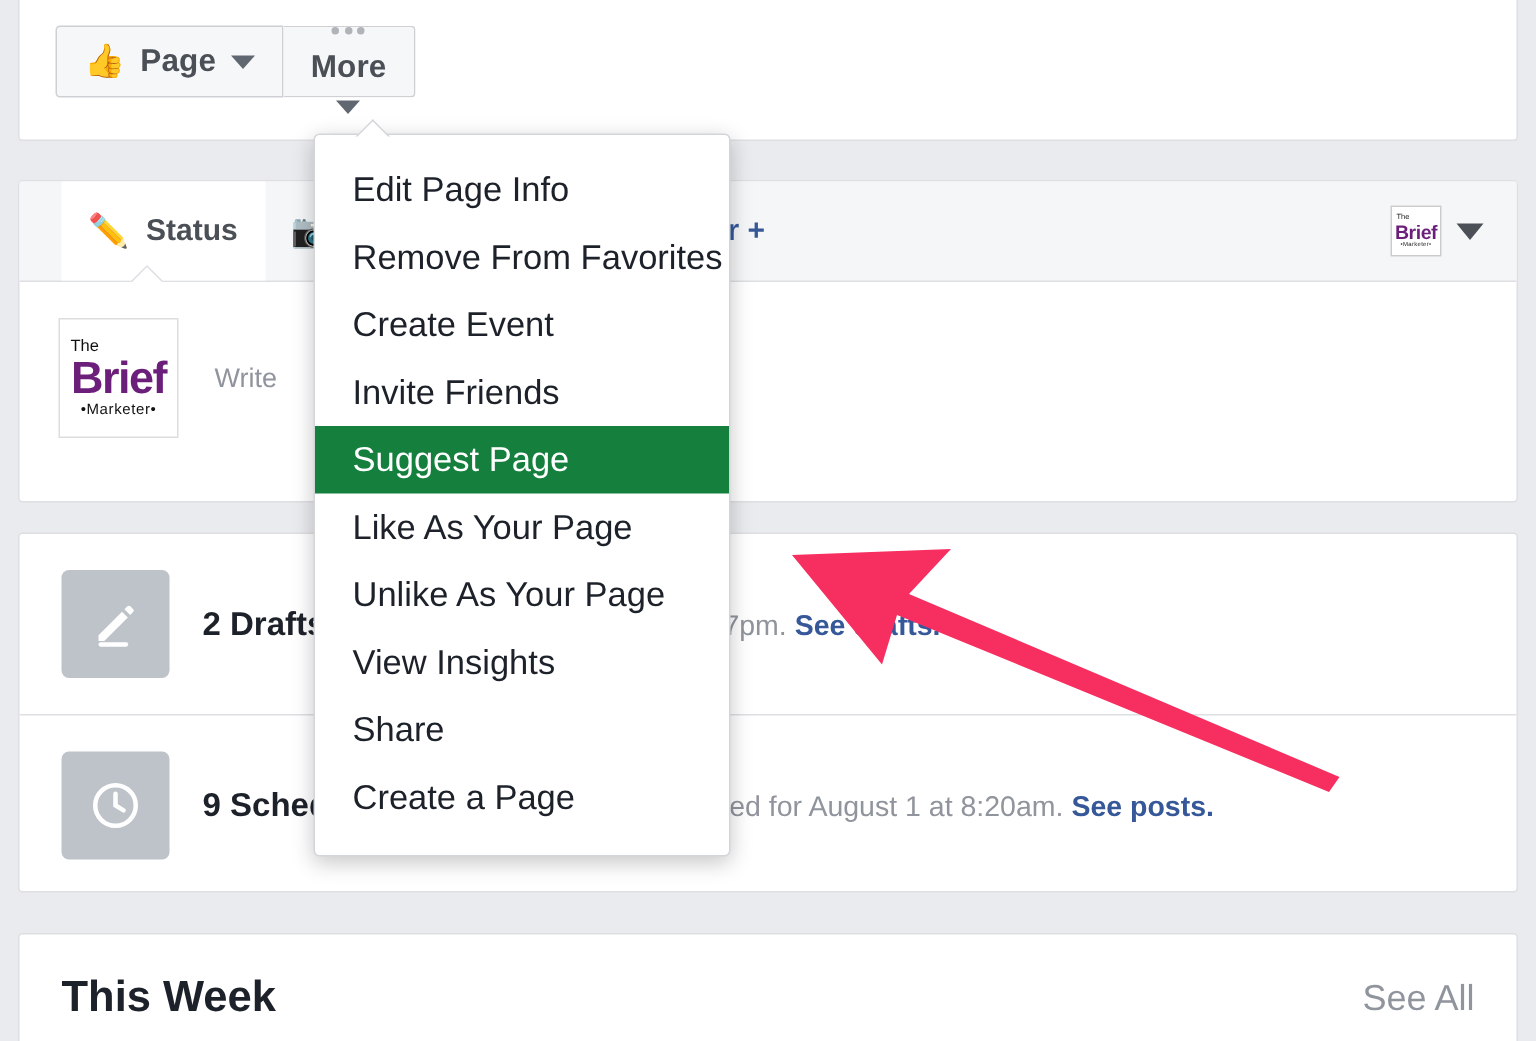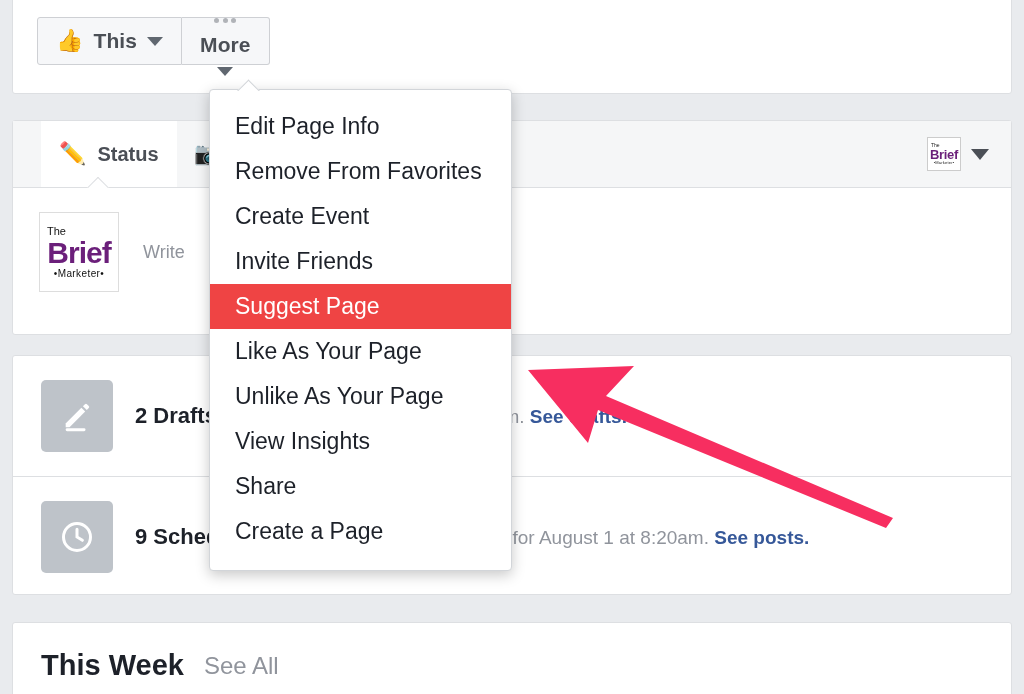--- a/index.html
+++ b/index.html
@@ -108,27 +108,27 @@
   .task-icon {
     width: 72px; height: 72px; background: #bec3c9; border-radius: 5px;
     display: flex; align-items: center; justify-content: center; flex: 0 0 auto;
   }
   .task-text .t-title { font-size: 22px; font-weight: bold; color: #1d2129; margin-bottom: 6px; }
   .task-text .t-sub { font-size: 19px; color: #90949c; }
   .task-text .t-sub a { color: #365899; font-weight: bold; text-decoration: none; }
 
   
   #week-card { left: 12px; top: 622px; width: 1000px; height: 130px; }
-  .week-head { display: flex; align-items: center; justify-content: flex-start; padding: 26px 28px 0 28px; gap: 20px; }
+  .week-head { display: flex; align-items: center; justify-content: space-between; padding: 26px 28px 0 28px; }
   .week-title { font-size: 29px; font-weight: bold; color: #1d2129; }
   .week-seeall { font-size: 24px; color: #90949c; cursor: pointer; }
 
   
   #more-menu {
-    position: absolute; left: 209px; top: 89px; width: 303px;
+    position: absolute; left: 209px; top: 89px; width: 278px;
     background: #fff;
     border: 1px solid #d2d5d9; border-radius: 4px;
     box-shadow: 0 4px 14px rgba(0,0,0,.22);
     padding: 14px 0 16px 0;
     z-index: 40;
   }
   #more-menu .menu-caret {
     position: absolute; top: -11px; left: 26px; width: 24px; height: 12px; overflow: hidden;
   }
   #more-menu .menu-caret::after {
@@ -149,21 +149,21 @@
 </style>
 </head>
 <body>
 
 <div class="stage">
 
   <div class="card" id="actions-card">
     <div class="btn-group">
       <div class="fbtn left">
         <span class="thumb-icon">👍</span>
-        <span>This</span>
+        <span>Page</span>
         <span class="caret-dn"></span>
       </div>
       <div class="fbtn right">
         <span class="dots-icon">
             <i></i>
             <i></i>
             <i></i>
           </span>
         <span>More</span>
         <span class="caret-dn"></span>
@@ -246,21 +246,21 @@
       <span class="week-seeall">See All</span>
     </div>
   </div>
 
   <div id="more-menu">
     <span class="menu-caret"></span>
     <div class="mitem">Edit Page Info</div>
     <div class="mitem">Remove From Favorites</div>
     <div class="mitem">Create Event</div>
     <div class="mitem">Invite Friends</div>
-    <div class="mitem active" style="background: #ef4444;">Suggest Page</div>
+    <div class="mitem active" style="background: #15803d;">Suggest Page</div>
     <div class="mitem">Like As Your Page</div>
     <div class="mitem">Unlike As Your Page</div>
     <div class="mitem">View Insights</div>
     <div class="mitem">Share</div>
     <div class="mitem">Create a Page</div>
   </div>
 
   <svg id="pink-arrow" viewBox="0 0 1024 694">
     <polygon points="528,370 634,366 606,396 893,518 886,528 598,410 588,443" fill="#f72e60"></polygon>
   </svg>

